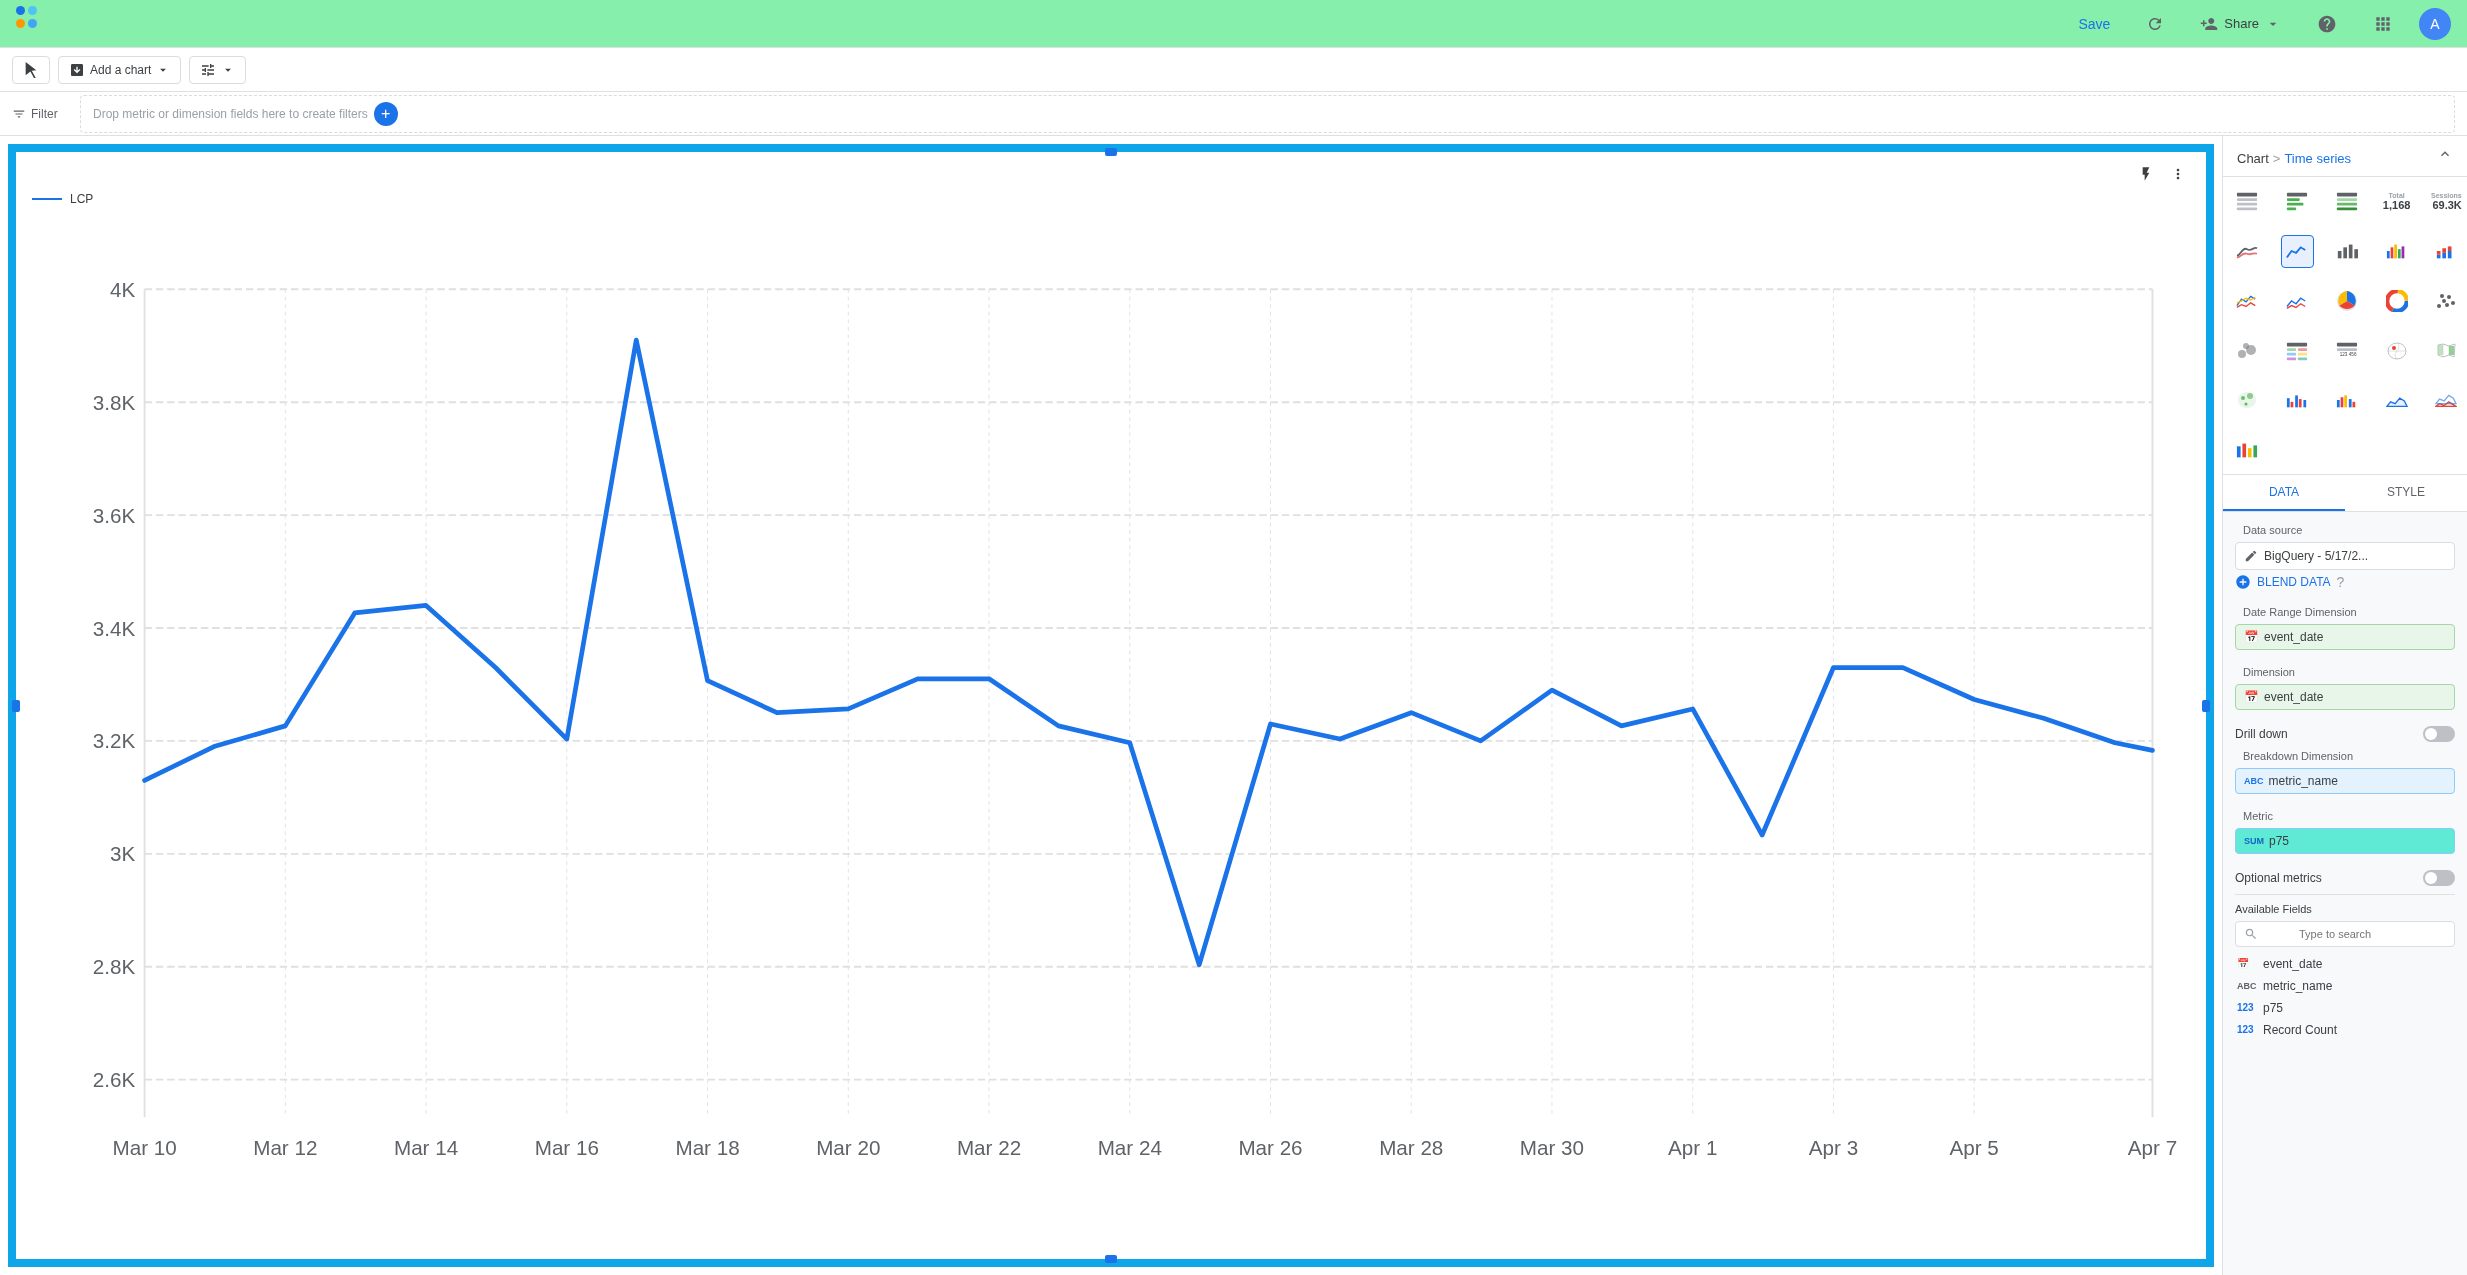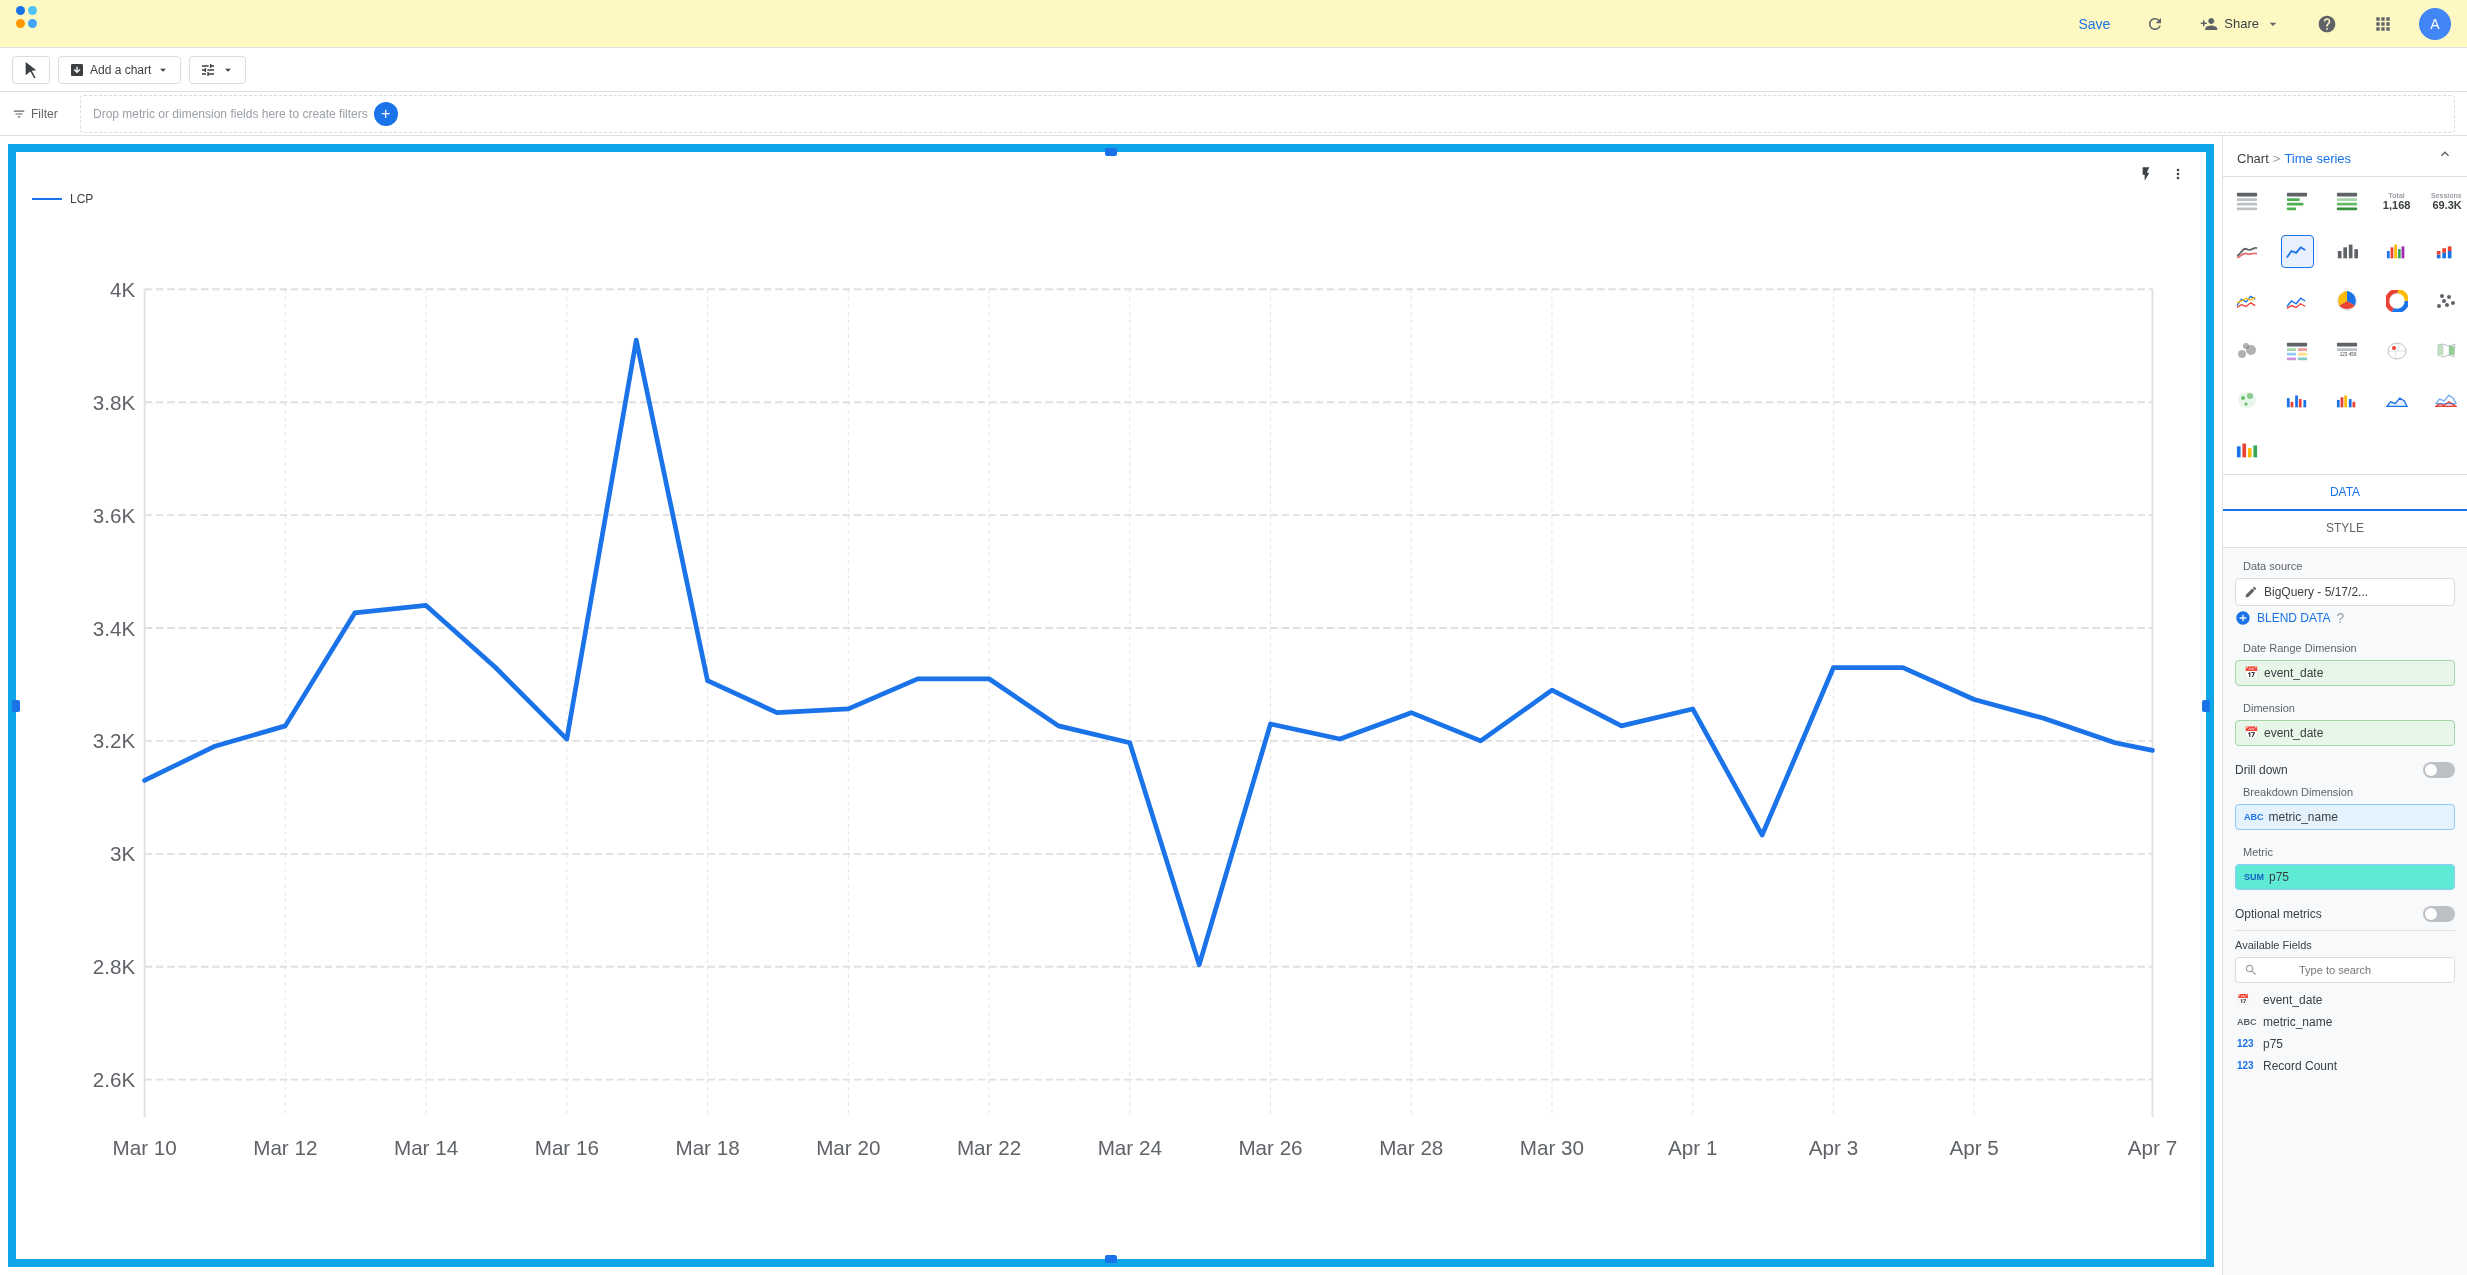--- a/index.html
+++ b/index.html
@@ -1,21 +1,21 @@
 <!DOCTYPE html>
 <html><head>
   <meta charset="utf-8">
   <style>
     * { box-sizing: border-box; margin: 0; padding: 0; }
     body { font-family: 'Google Sans', Arial, sans-serif; background: #f1f3f4; font-size: 13px; color: #3c4043; overflow: hidden; }
 
     
     .topbar {
       height: 48px;
-      background: #fef9c3;
+      background: #86efac;
       display: flex;
       align-items: center;
       padding: 11px 16px;
       border-bottom: 1px solid #e0e0e0;
       justify-content: space-between;
       position: relative;
       z-index: 10;
     }
     .topbar-left { display: flex; align-items: center; gap: 12px; }
     .topbar-right { display: flex; align-items: center; gap: 16px; }
@@ -270,21 +270,20 @@
       border: 1px solid transparent;
     }
     .chart-type-item.active { border-color: #1a73e8; background: #e8f0fe; }
     .chart-type-item svg { width: 22px; height: 22px; }
 
     
     .panel-tabs {
       display: flex;
       background: #fff;
       border-bottom: 1px solid #e0e0e0;
-      flex-direction: column;
     }
     .panel-tab {
       flex: 1;
       padding: 10px;
       text-align: center;
       font-size: 12px;
       font-weight: 500;
       cursor: pointer;
       color: #5f6368;
       border-bottom: 2px solid transparent;

